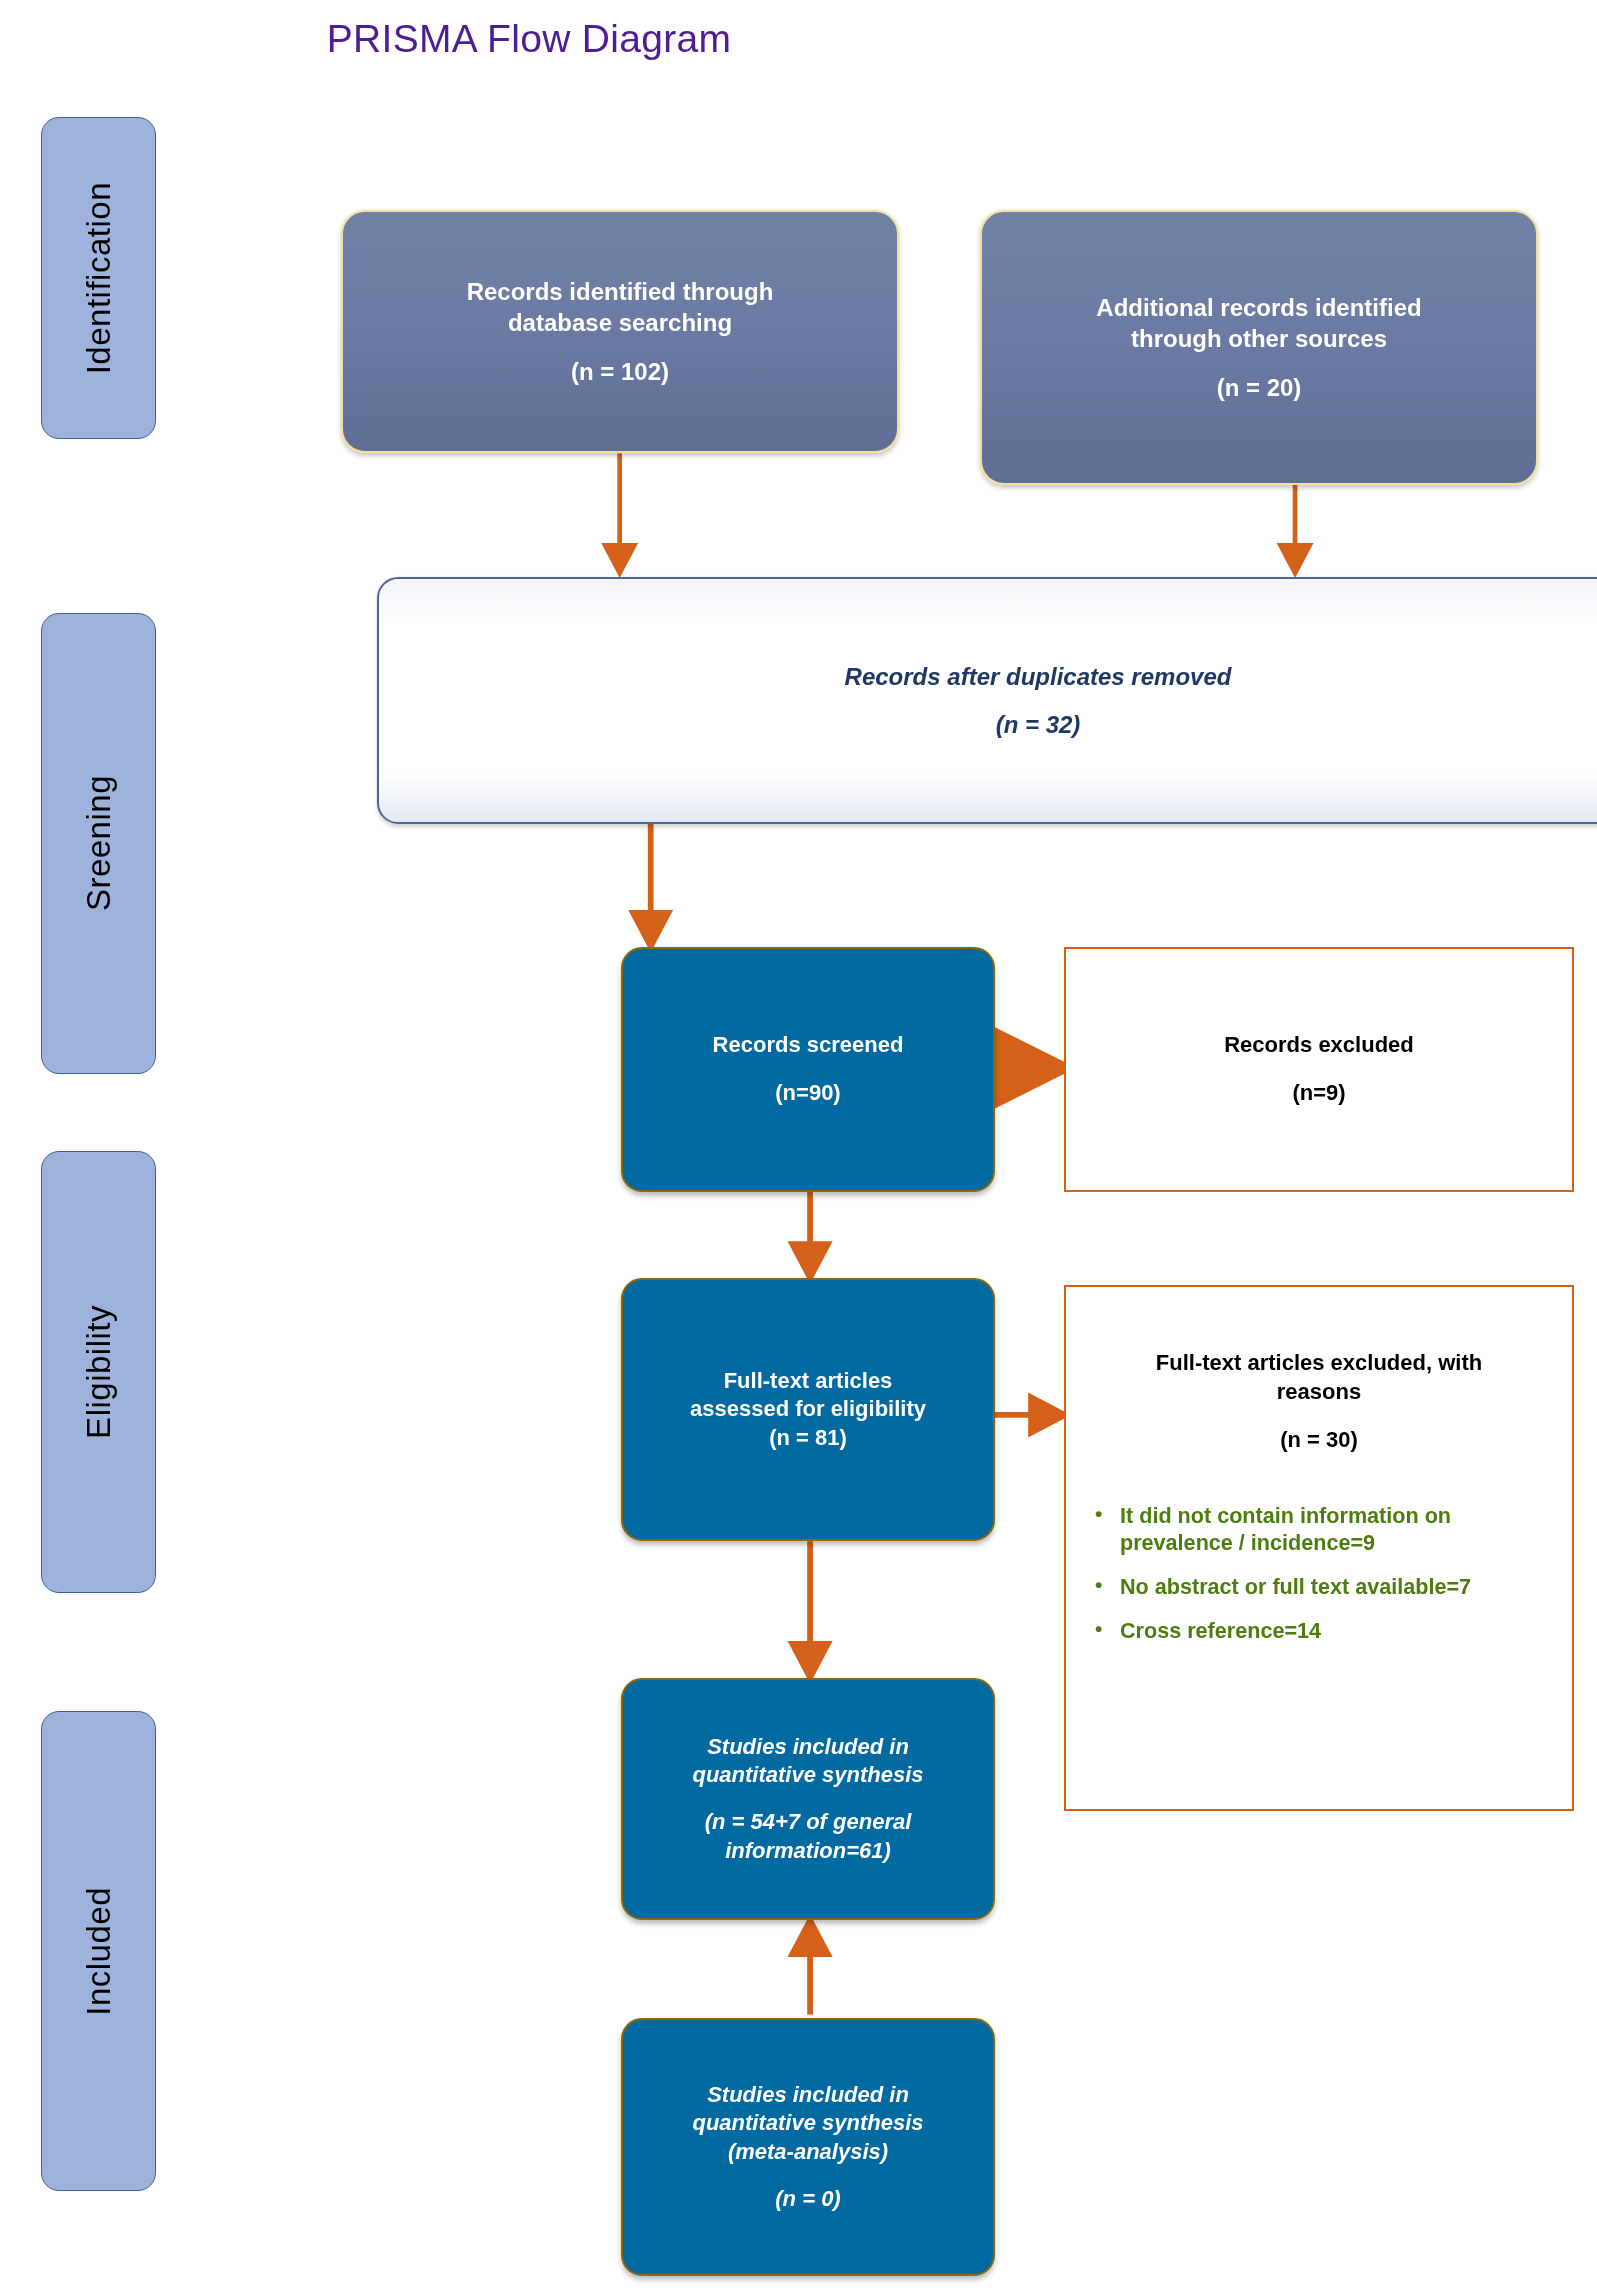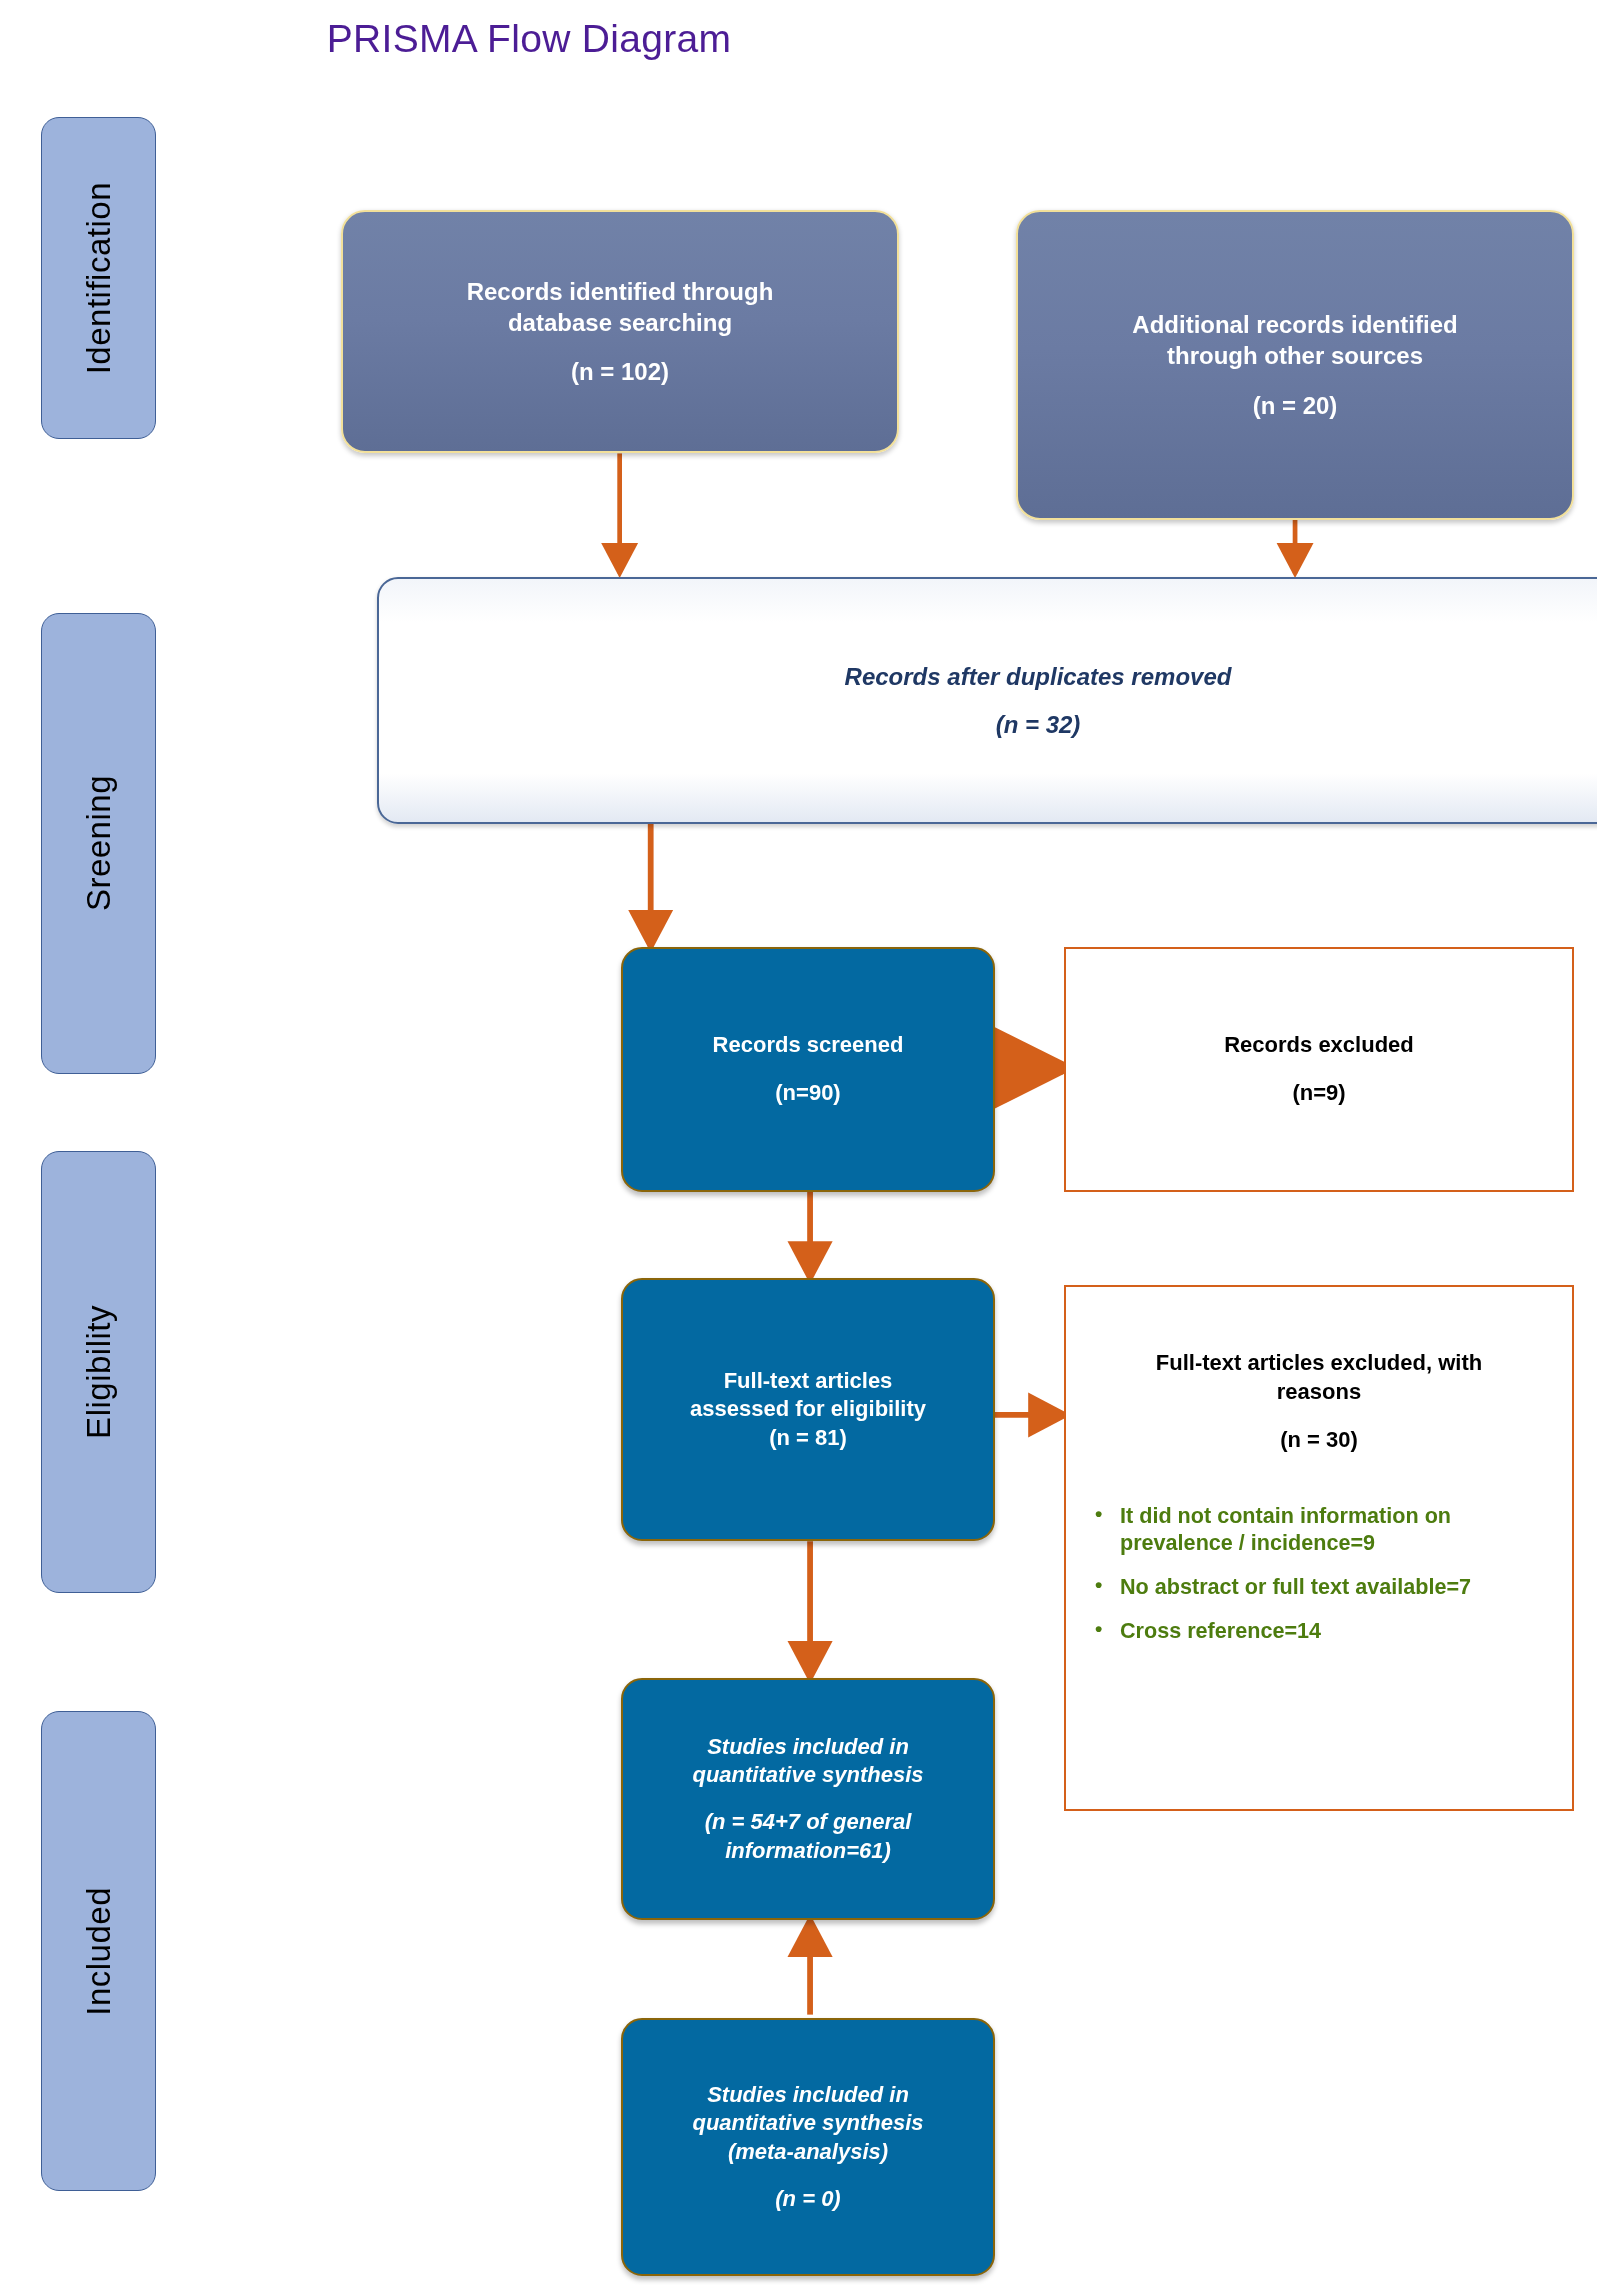--- a/index.html
+++ b/index.html
@@ -199,21 +199,21 @@
   </svg>
 
   <div class="node node-blue" style="left:341px;top:210px;width:558px;height:243px;">
     <div class="txt">
       <span class="ln">Records identified through</span>
       <span class="ln">database searching</span>
       <span class="ln" style="display:block;margin-top:18px;">(n = 102)</span>
     </div>
   </div>
 
-  <div class="node node-blue" style="left:1016px;top:210px;width:558px;height:310px;">
+  <div class="node node-blue" style="left:980px;top:210px;width:558px;height:275px;">
     <div class="txt">
       <span class="ln">Additional  records identified</span>
       <span class="ln">through other sources</span>
       <span class="ln" style="display:block;margin-top:18px;">(n = 20)</span>
     </div>
   </div>
 
   <div class="node node-white" style="left:341px;top:577px;width:1322px;height:247px;margin-left:36px;">
     <div class="txt">
       <span class="ln">Records after duplicates removed</span>

